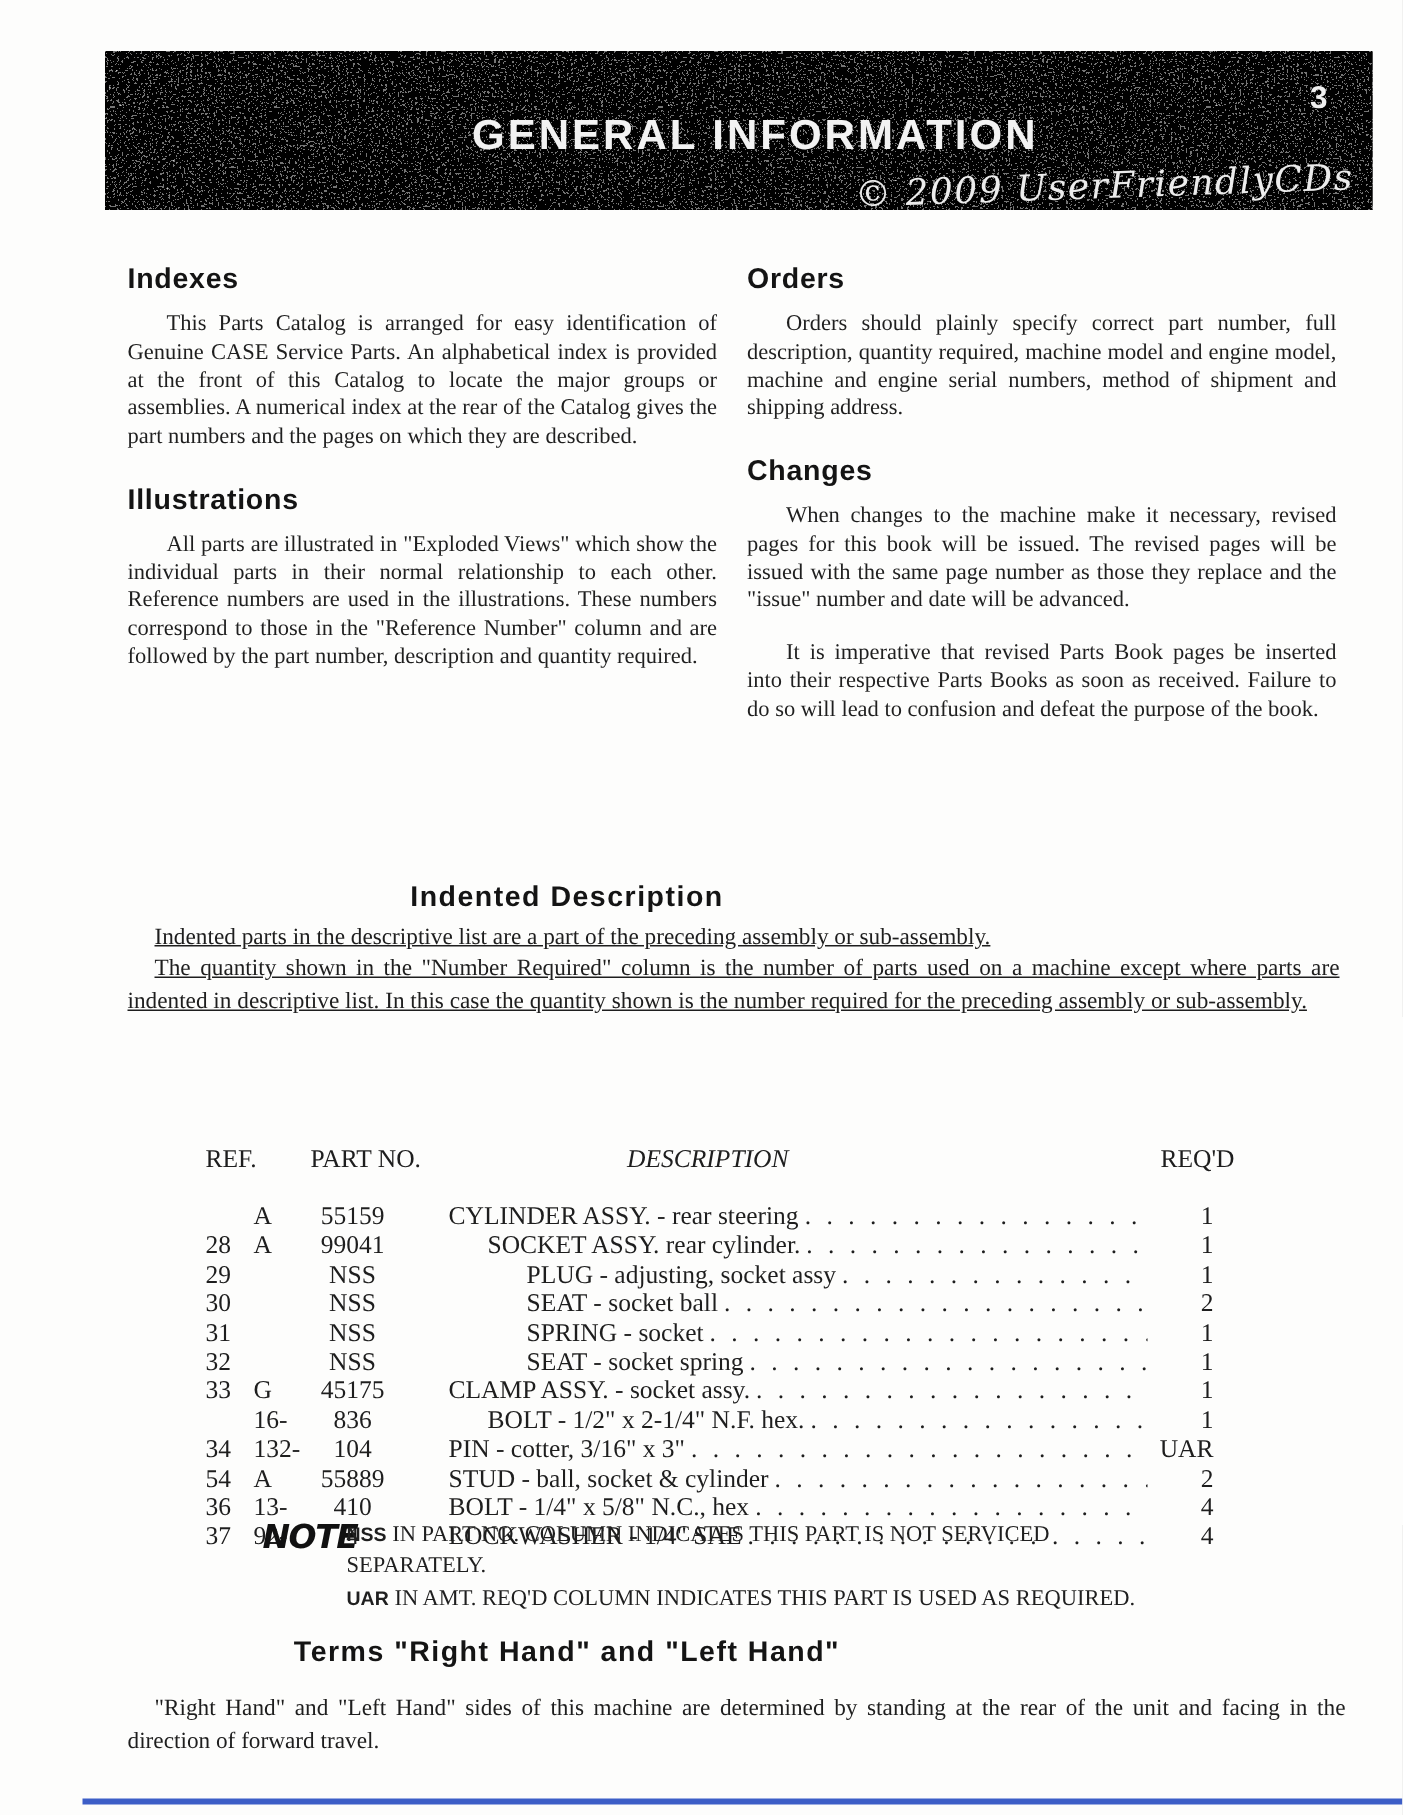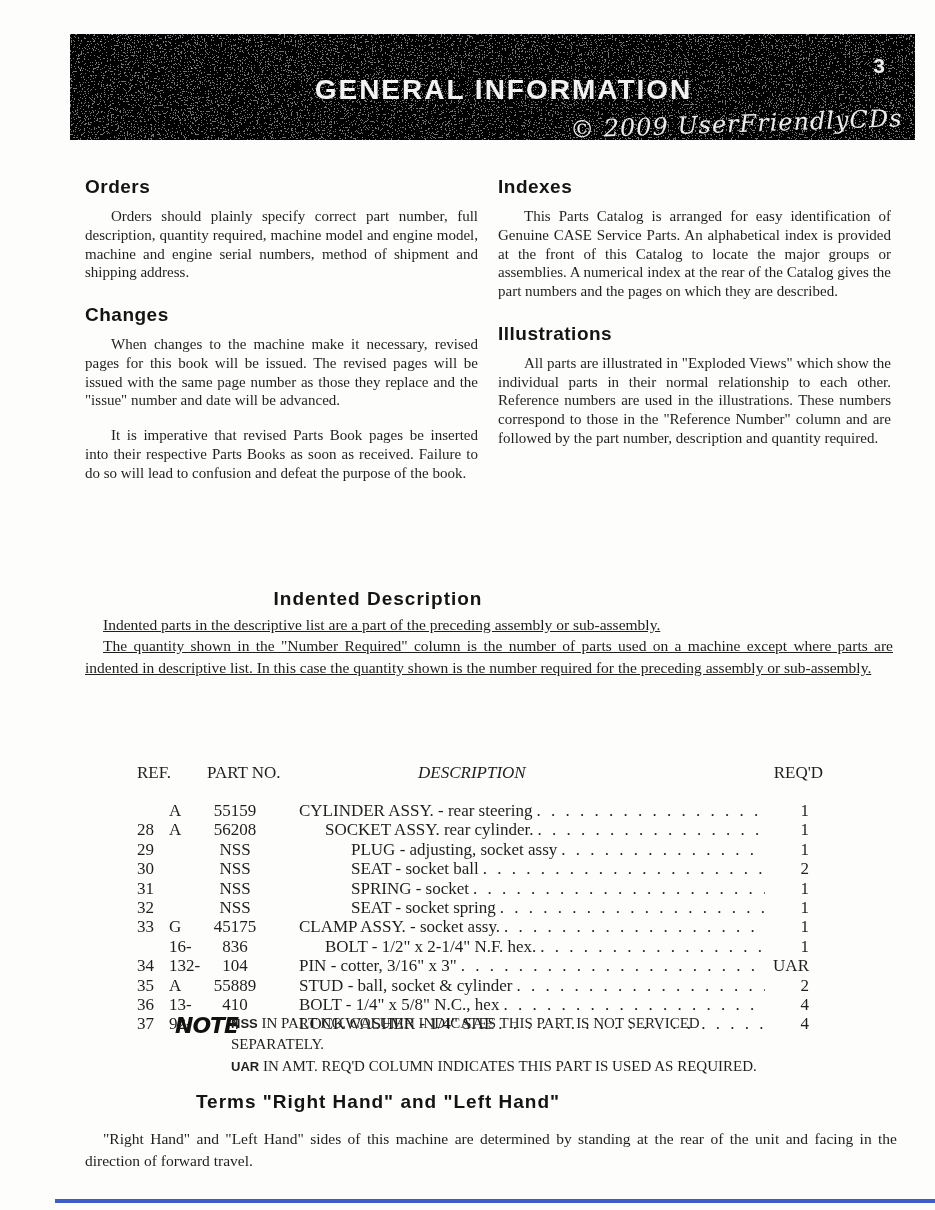--- a/index.html
+++ b/index.html
@@ -79,31 +79,31 @@
       </defs>
       <rect width="100%" height="100%" filter="url(#grain)"></rect>
     </svg>
     <div class="page-num">3</div>
     <div class="header-title">GENERAL INFORMATION</div>
     <div class="copyright">© 2009 UserFriendlyCDs</div>
   </div>
 
   <div class="cols">
     <div class="col">
+      <h2 class="sec">Indexes</h2>
+      <p>This Parts Catalog is arranged for easy identification of Genuine CASE Service Parts. An alphabetical index is provided at the front of this Catalog to locate the major groups or assemblies. A numerical index at the rear of the Catalog gives the part numbers and the pages on which they are described.</p>
+      <h2 class="sec later">Illustrations</h2>
+      <p>All parts are illustrated in "Exploded Views" which show the individual parts in their normal relationship to each other. Reference numbers are used in the illustrations. These numbers correspond to those in the "Reference Number" column and are followed by the part number, description and quantity required.</p>
+    </div>
+    <div class="col">
       <h2 class="sec">Orders</h2>
       <p>Orders should plainly specify correct part number, full description, quantity required, machine model and engine model, machine and engine serial numbers, method of shipment and shipping address.</p>
       <h2 class="sec later">Changes</h2>
       <p>When changes to the machine make it necessary, revised pages for this book will be issued. The revised pages will be issued with the same page number as those they replace and the "issue" number and date will be advanced.</p>
       <p class="second">It is imperative that revised Parts Book pages be inserted into their respective Parts Books as soon as received. Failure to do so will lead to confusion and defeat the purpose of the book.</p>
-    </div>
-    <div class="col">
-      <h2 class="sec">Indexes</h2>
-      <p>This Parts Catalog is arranged for easy identification of Genuine CASE Service Parts. An alphabetical index is provided at the front of this Catalog to locate the major groups or assemblies. A numerical index at the rear of the Catalog gives the part numbers and the pages on which they are described.</p>
-      <h2 class="sec later">Illustrations</h2>
-      <p>All parts are illustrated in "Exploded Views" which show the individual parts in their normal relationship to each other. Reference numbers are used in the illustrations. These numbers correspond to those in the "Reference Number" column and are followed by the part number, description and quantity required.</p>
     </div>
   </div>
 
   <h2 class="center-heading" id="indent-heading">Indented Description</h2>
   <div class="indent-desc">
     <p>Indented parts in the descriptive list are a part of the preceding assembly or sub-assembly.</p>
     <p>The quantity shown in the "Number Required" column is the number of parts used on a machine except where parts are indented in descriptive list. In this case the quantity shown is the number required for the preceding assembly or sub-assembly.</p>
   </div>
 
   <div class="parts-table">
@@ -118,21 +118,21 @@
           <span class="c-ref"></span>
           <span class="c-pfx">A</span>
           <span class="c-num">55159</span>
           <span class="c-desc" style="padding-left:0px">CYLINDER ASSY. - rear steering</span>
           <span class="dots"></span>
           <span class="c-qty">1</span>
         </div>
         <div class="prow">
           <span class="c-ref">28</span>
           <span class="c-pfx">A</span>
-          <span class="c-num">56208</span>
+          <span class="c-num">99041</span>
           <span class="c-desc" style="padding-left:26px">SOCKET ASSY. rear cylinder.</span>
           <span class="dots"></span>
           <span class="c-qty">1</span>
         </div>
         <div class="prow">
           <span class="c-ref">29</span>
           <span class="c-pfx"></span>
           <span class="c-num">NSS</span>
           <span class="c-desc" style="padding-left:52px">PLUG - adjusting, socket assy</span>
           <span class="dots"></span>
@@ -180,21 +180,21 @@
         </div>
         <div class="prow">
           <span class="c-ref">34</span>
           <span class="c-pfx">132-</span>
           <span class="c-num">104</span>
           <span class="c-desc" style="padding-left:0px">PIN - cotter, 3/16" x 3"</span>
           <span class="dots"></span>
           <span class="c-qty">UAR</span>
         </div>
         <div class="prow">
-          <span class="c-ref">35</span>
+          <span class="c-ref">54</span>
           <span class="c-pfx">A</span>
           <span class="c-num">55889</span>
           <span class="c-desc" style="padding-left:0px">STUD - ball, socket &amp; cylinder</span>
           <span class="dots"></span>
           <span class="c-qty">2</span>
         </div>
         <div class="prow">
           <span class="c-ref">36</span>
           <span class="c-pfx">13-</span>
           <span class="c-num">410</span>

